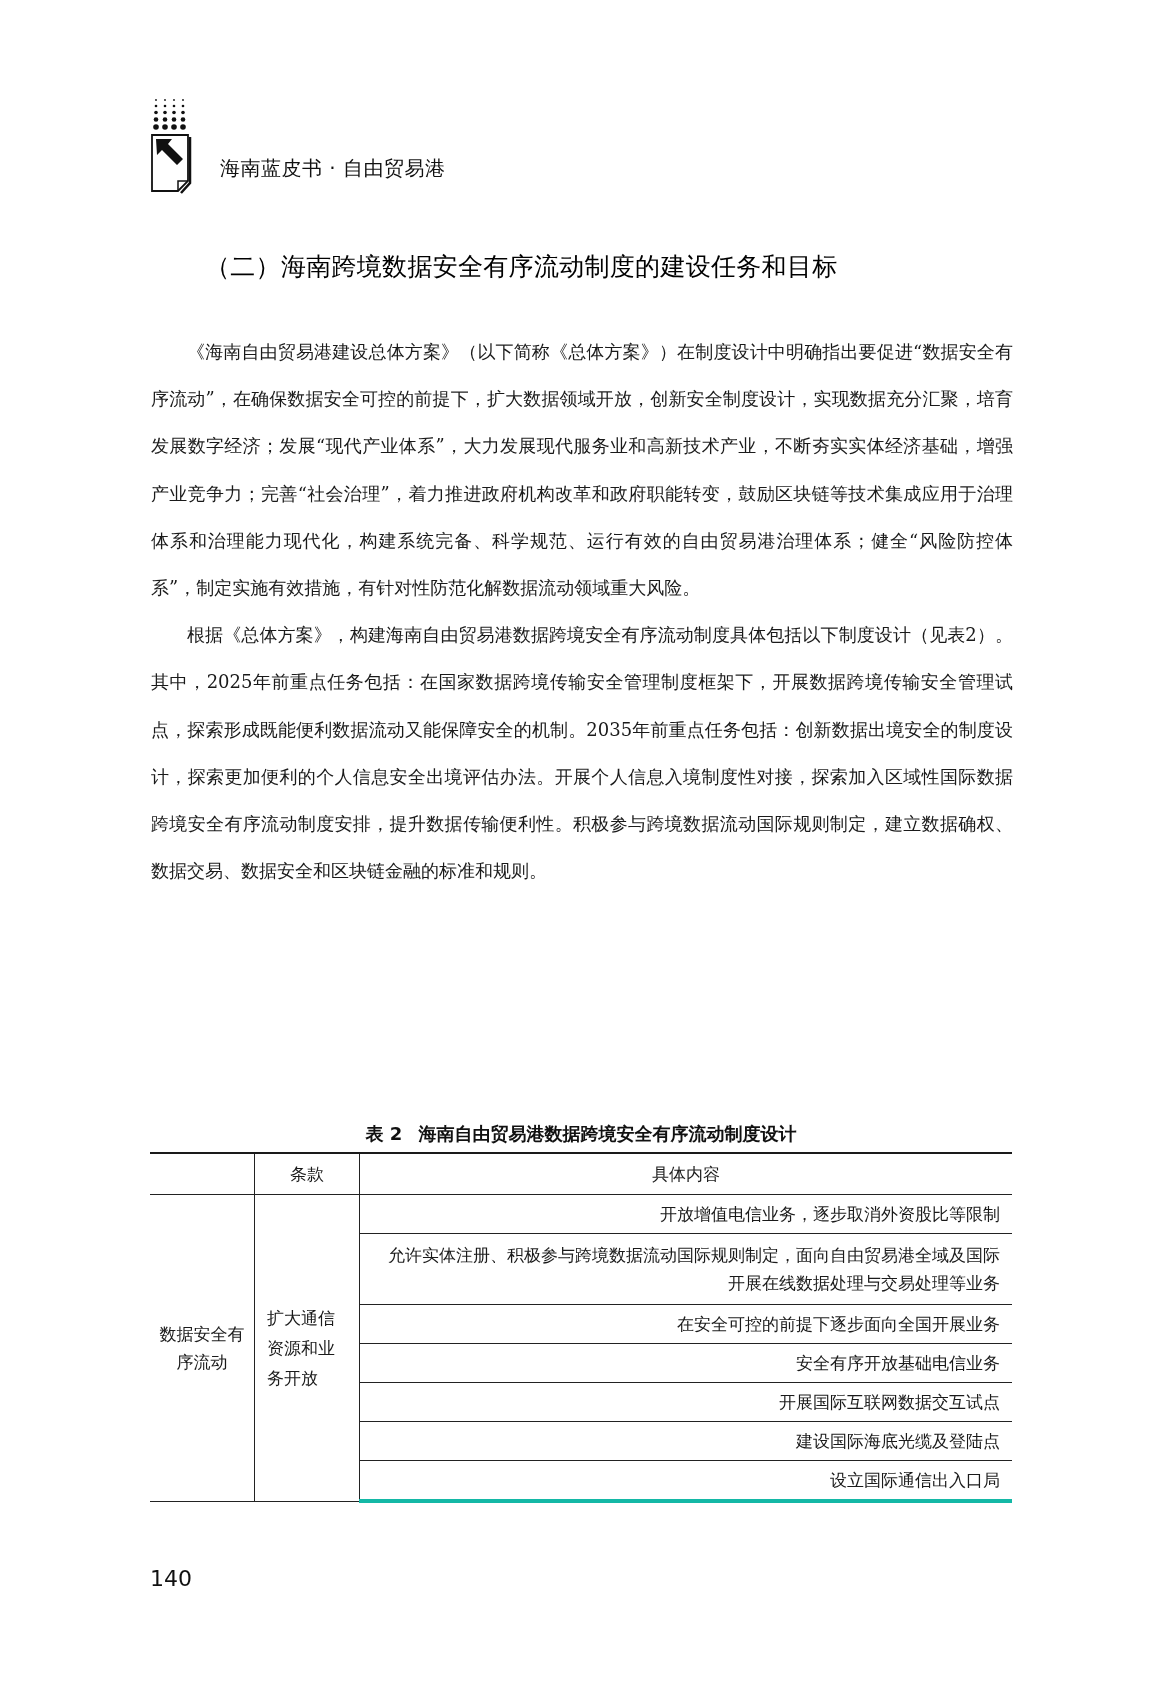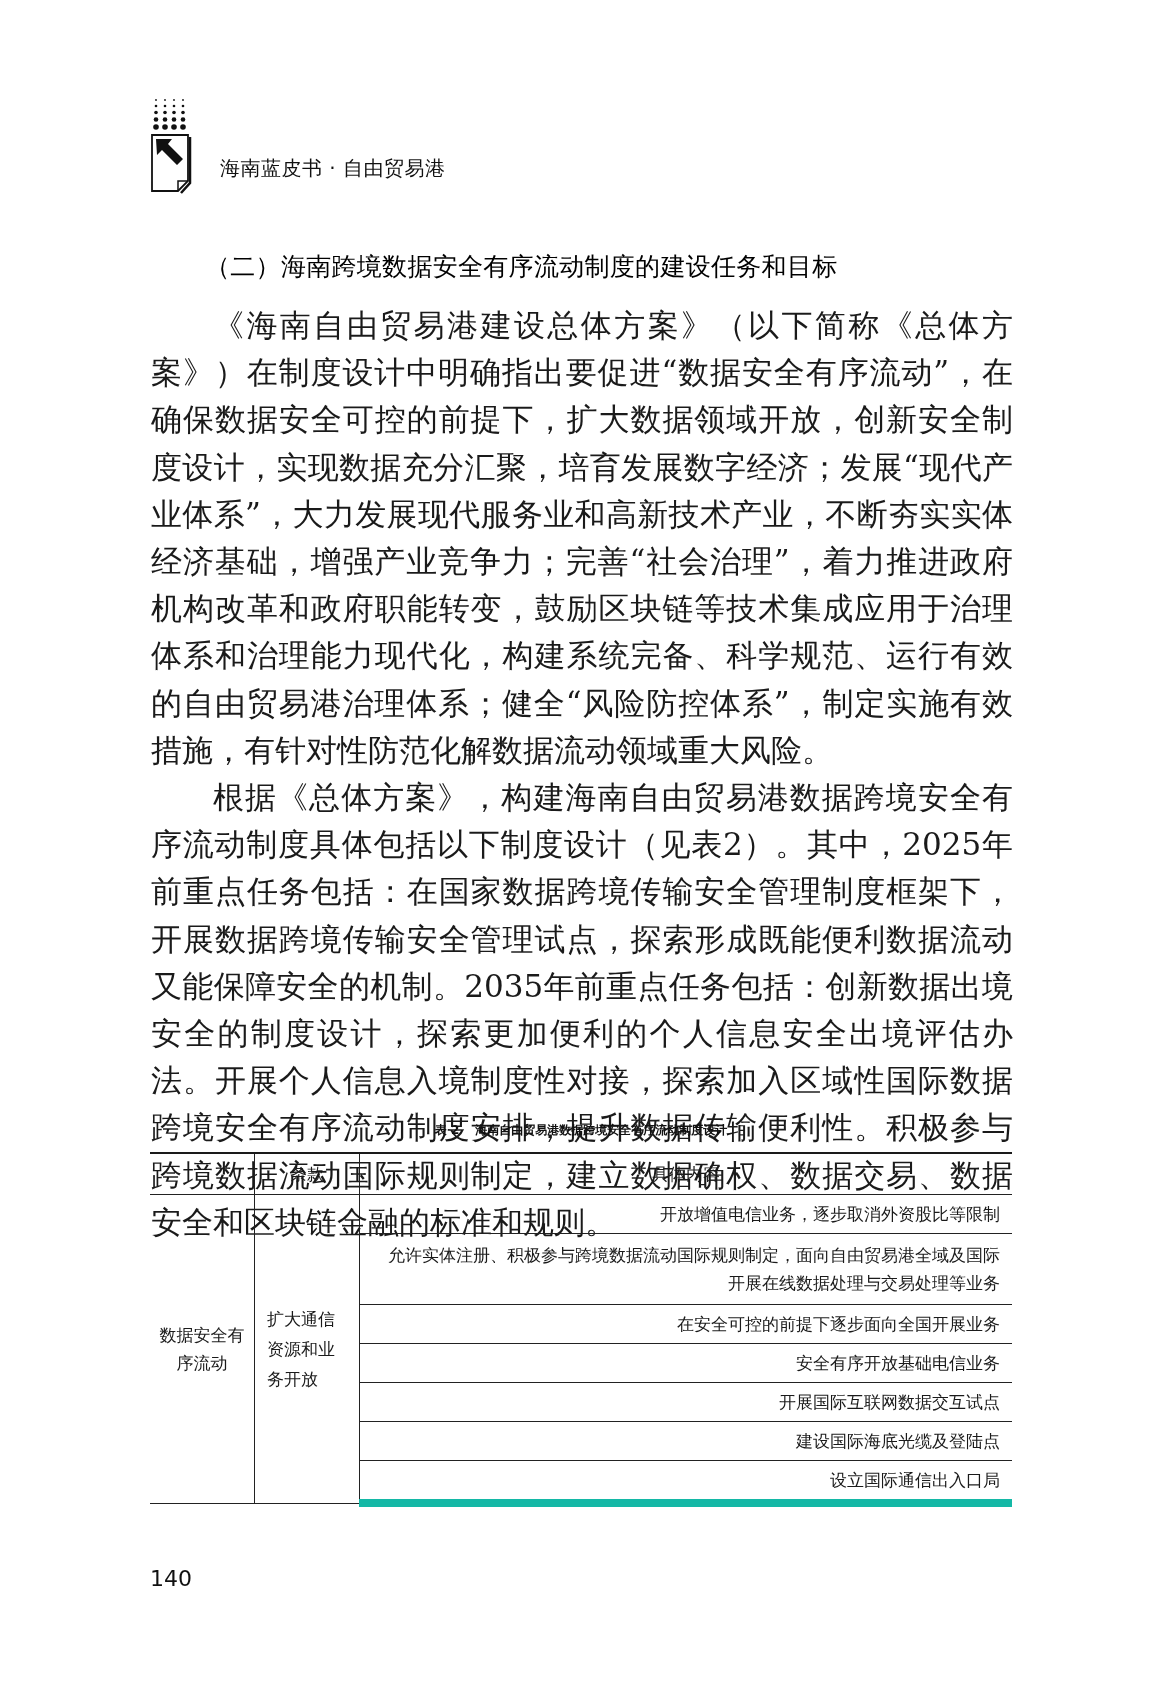--- a/index.html
+++ b/index.html
@@ -6,34 +6,34 @@
   body { width: 1166px; height: 1683px; position: relative; overflow: hidden;
          font-family: "DejaVu Serif", "Liberation Serif", serif; color: #1a1a1a; }
 
   .logo { position: absolute; left: 150px; top: 97px; width: 45px; height: 98px; }
   .running-head { position: absolute; left: 220px; top: 155px; font-family: "DejaVu Sans", "Liberation Sans", sans-serif;
                   font-size: 20px; color: #111; letter-spacing: 0.5px; }
 
   .section-heading { position: absolute; left: 205px; top: 250px; font-family: "DejaVu Sans", "Liberation Sans", sans-serif;
                      font-size: 25px; color: #000000; white-space: nowrap; letter-spacing: 0.3px; }
 
-  .body-text { position: absolute; left: 151px; top: 302px; width: 862px; font-size: 31px; line-height: 47.2px;
+  .body-text { position: absolute; left: 151px; top: 328px; width: 862px; font-size: 18px; line-height: 47.2px;
                text-align: justify; text-justify: inter-character; }
   .body-text p { margin: 0; text-indent: 2em; }
 
   .table-caption { position: absolute; left: 150px; top: 1122px; width: 862px; text-align: center;
-                   font-family: "DejaVu Sans", "Liberation Sans", sans-serif; font-weight: bold; font-size: 12px; color: #111; }
+                   font-family: "DejaVu Sans", "Liberation Sans", sans-serif; font-weight: bold; font-size: 18px; color: #111; }
   .table-caption .num { margin-right: 16px; }
 
   .data-table { position: absolute; left: 150px; top: 1152px; width: 862px; border-collapse: collapse; font-size: 17px; }
   .data-table th, .data-table td { border: 1px solid #222; padding: 0 12px; vertical-align: middle; font-weight: normal; color: #1a1a1a; }
   .data-table tr > :first-child { border-left: none; }
   .data-table tr > :last-child { border-right: none; }
   .data-table thead th { border-top: 2.5px solid #1a1a1a; height: 40px; text-align: center; }
-  .data-table tbody tr:last-child td { border-bottom: 8px solid #14b8a6; margin-top: 13px; }
+  .data-table tbody tr:last-child td { border-bottom: 4px solid #14b8a6; margin-top: 13px; }
   .data-table td.c1 { width: 80px; text-align: center; line-height: 28px; padding: 0 8px; }
   .data-table td.c2 { width: 80px; text-align: left; line-height: 30px; padding: 8px 12px; }
   .data-table td.c3 { height: 34px; line-height: 28px; padding: 2px 12px; text-align: right; }
   .data-table td.c3.tall { height: 66px; }
 
   .page-number { position: absolute; left: 150px; top: 1566px; font-family: "DejaVu Sans", "Liberation Sans", sans-serif;
                  font-size: 22px; color: #111; }
 </style>
 </head>
 <body>

